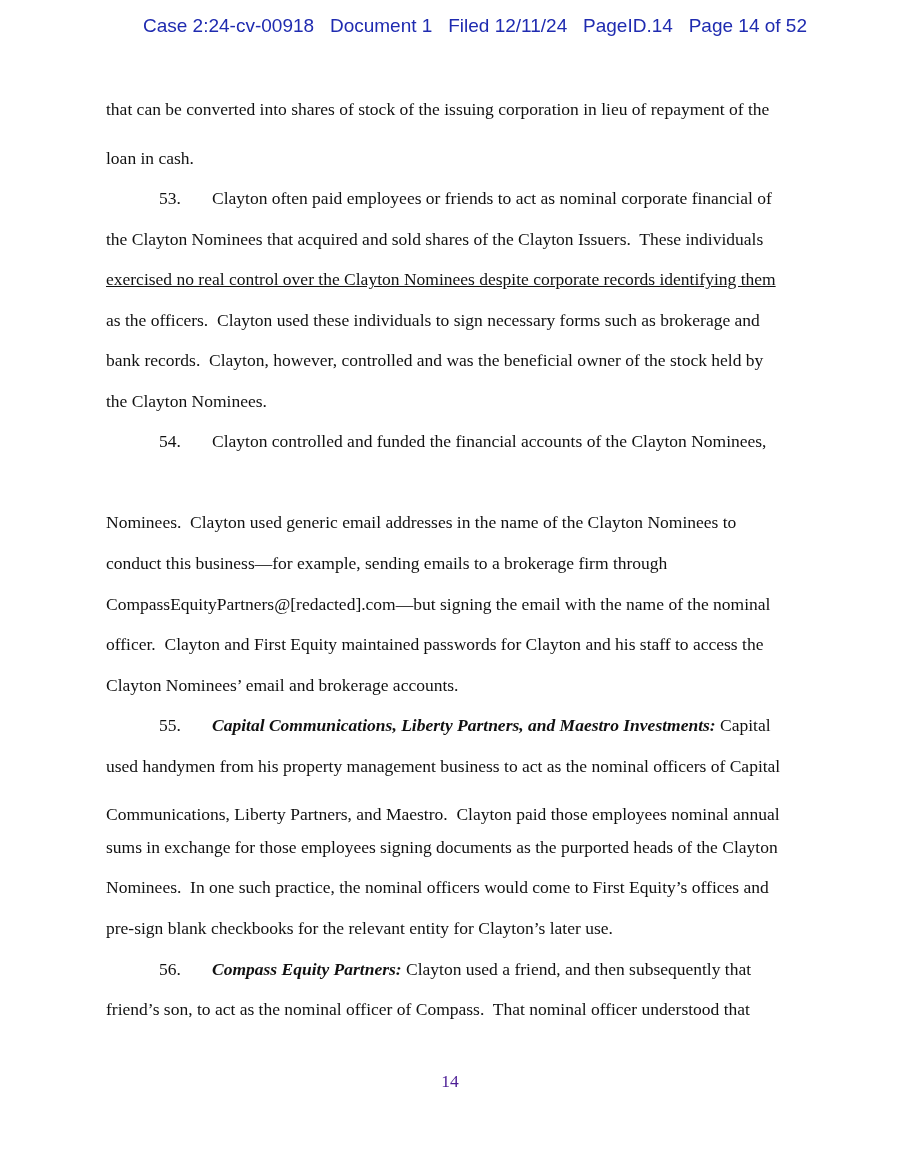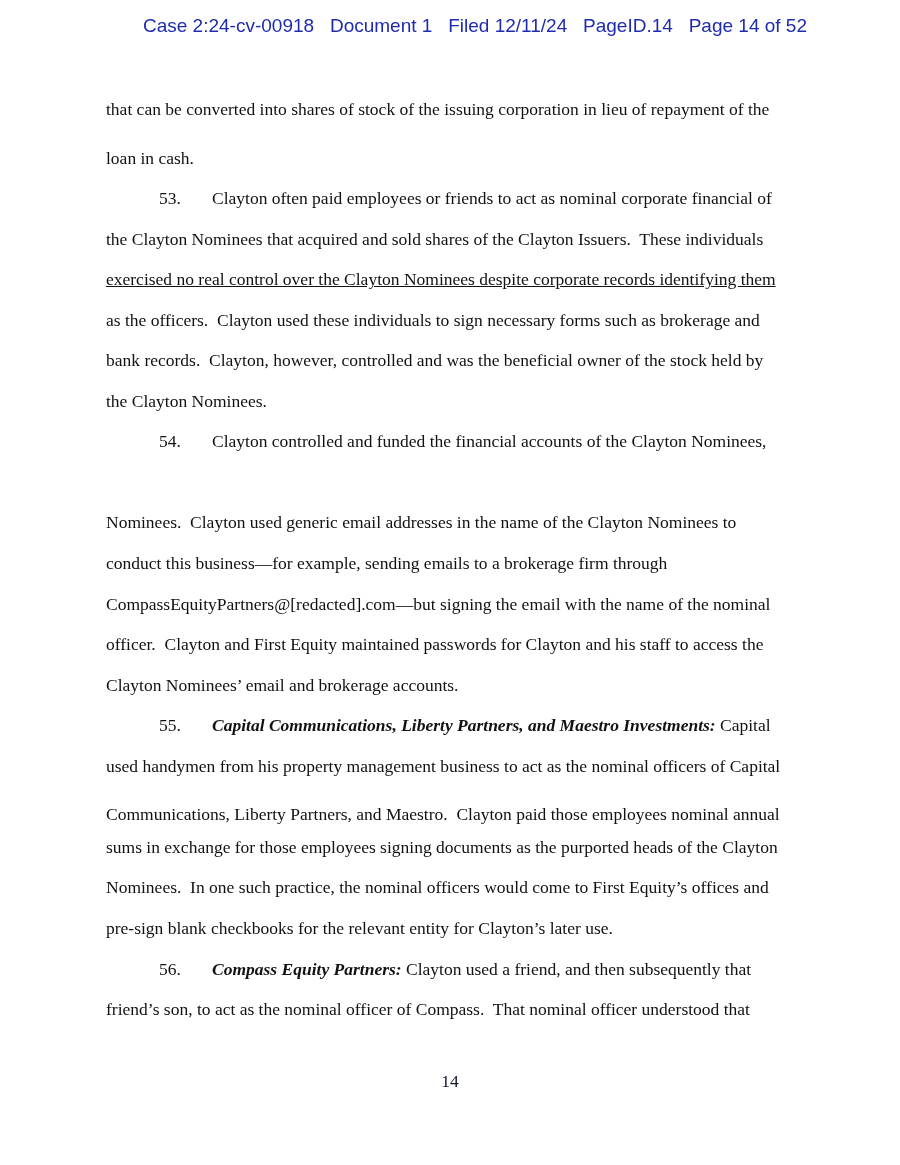--- a/index.html
+++ b/index.html
@@ -12,21 +12,21 @@
   }
   .line {
     position: absolute; left: 106px; white-space: nowrap;
     font-family: "Liberation Serif", serif; font-size: 17.5px; color: #111111;
     line-height: 22px; transform-origin: left center;
   }
   .line .num { display: inline-block; width: 106px; padding-left: 53px; box-sizing: border-box; }
   .line b i, .line i b { font-weight: bold; font-style: italic; }
   .pagenum {
     position: absolute; left: 0; width: 900px; text-align: center; top: 1071px;
-    font-family: "Liberation Serif", serif; font-size: 17.5px; color: #0f172a;
+    font-family: "Liberation Serif", serif; font-size: 17.5px; color: #4c1d95;
   }
 </style>
 </head>
 <body>
 
 <div class="page">
   <div class="header" style="white-space: pre;">Case 2:24-cv-00918   Document 1   Filed 12/11/24   PageID.14   Page 14 of 52</div>
 
   <div class="line" style="top:98px;"><span style="white-space: pre;">that can be converted into shares of stock of the issuing corporation in lieu of repayment of the</span></div>
   <div class="line" style="top:147px;"><span style="white-space: pre; text-align: right;">loan in cash.</span></div>

